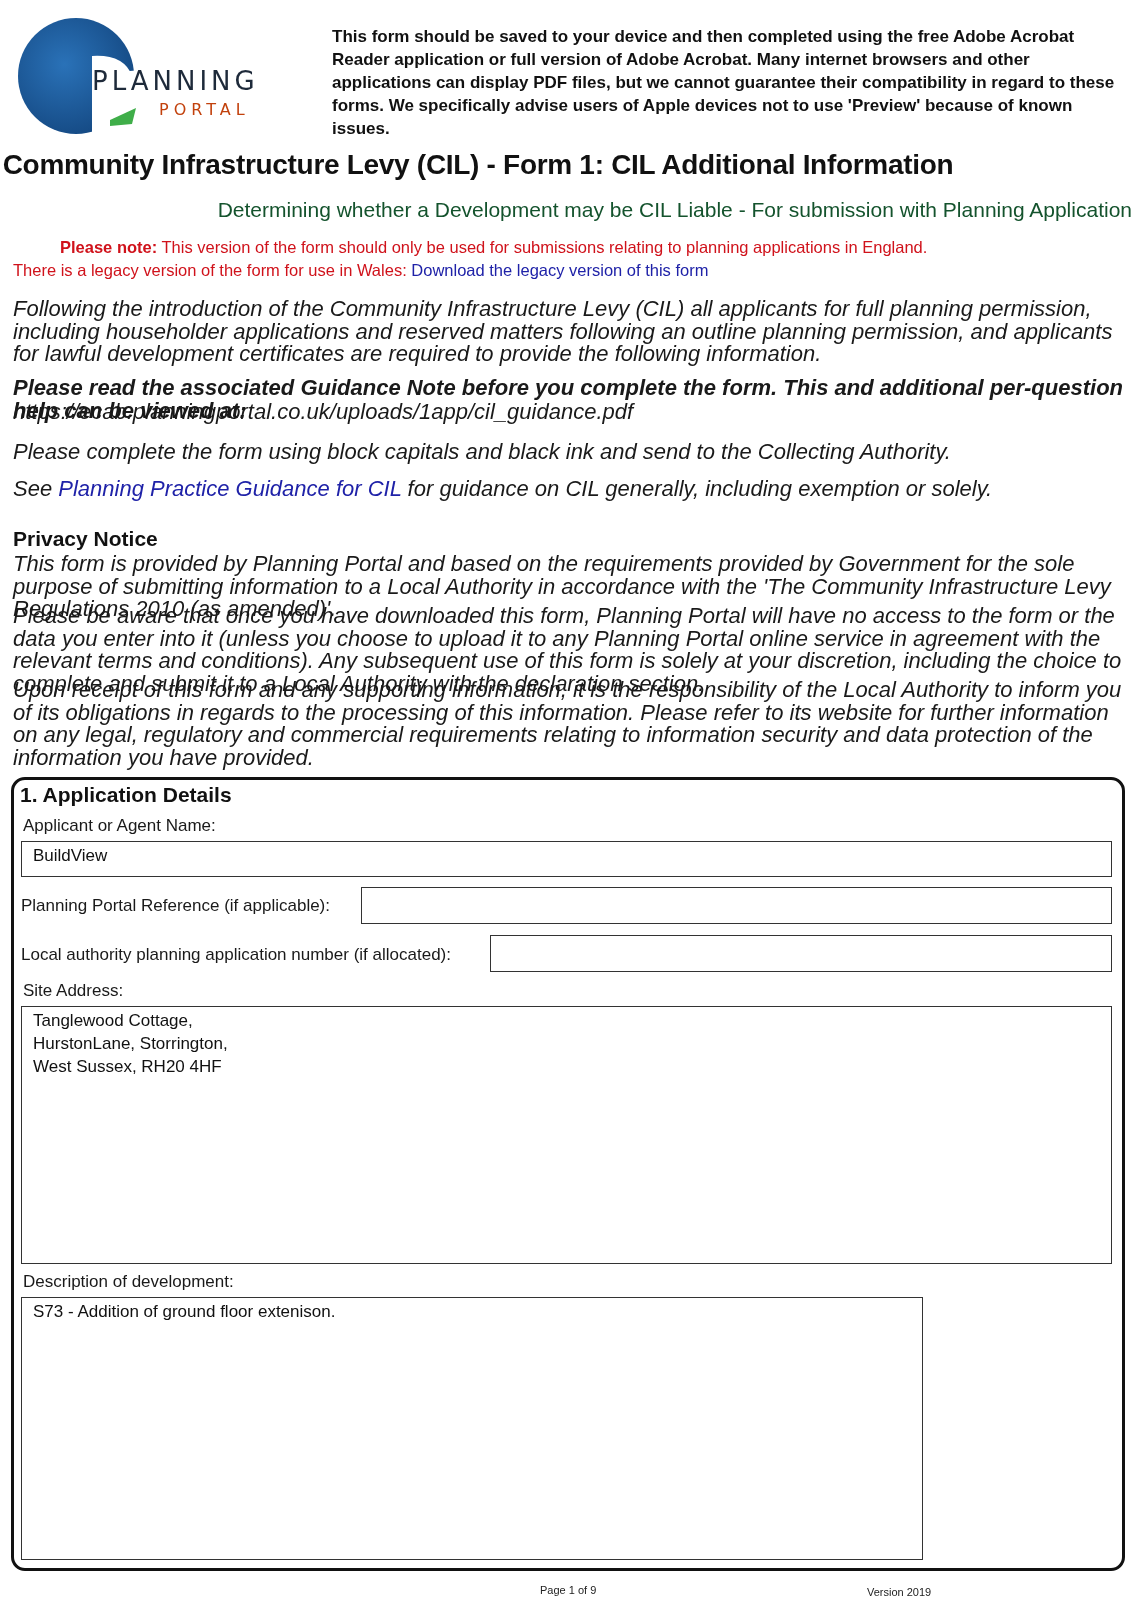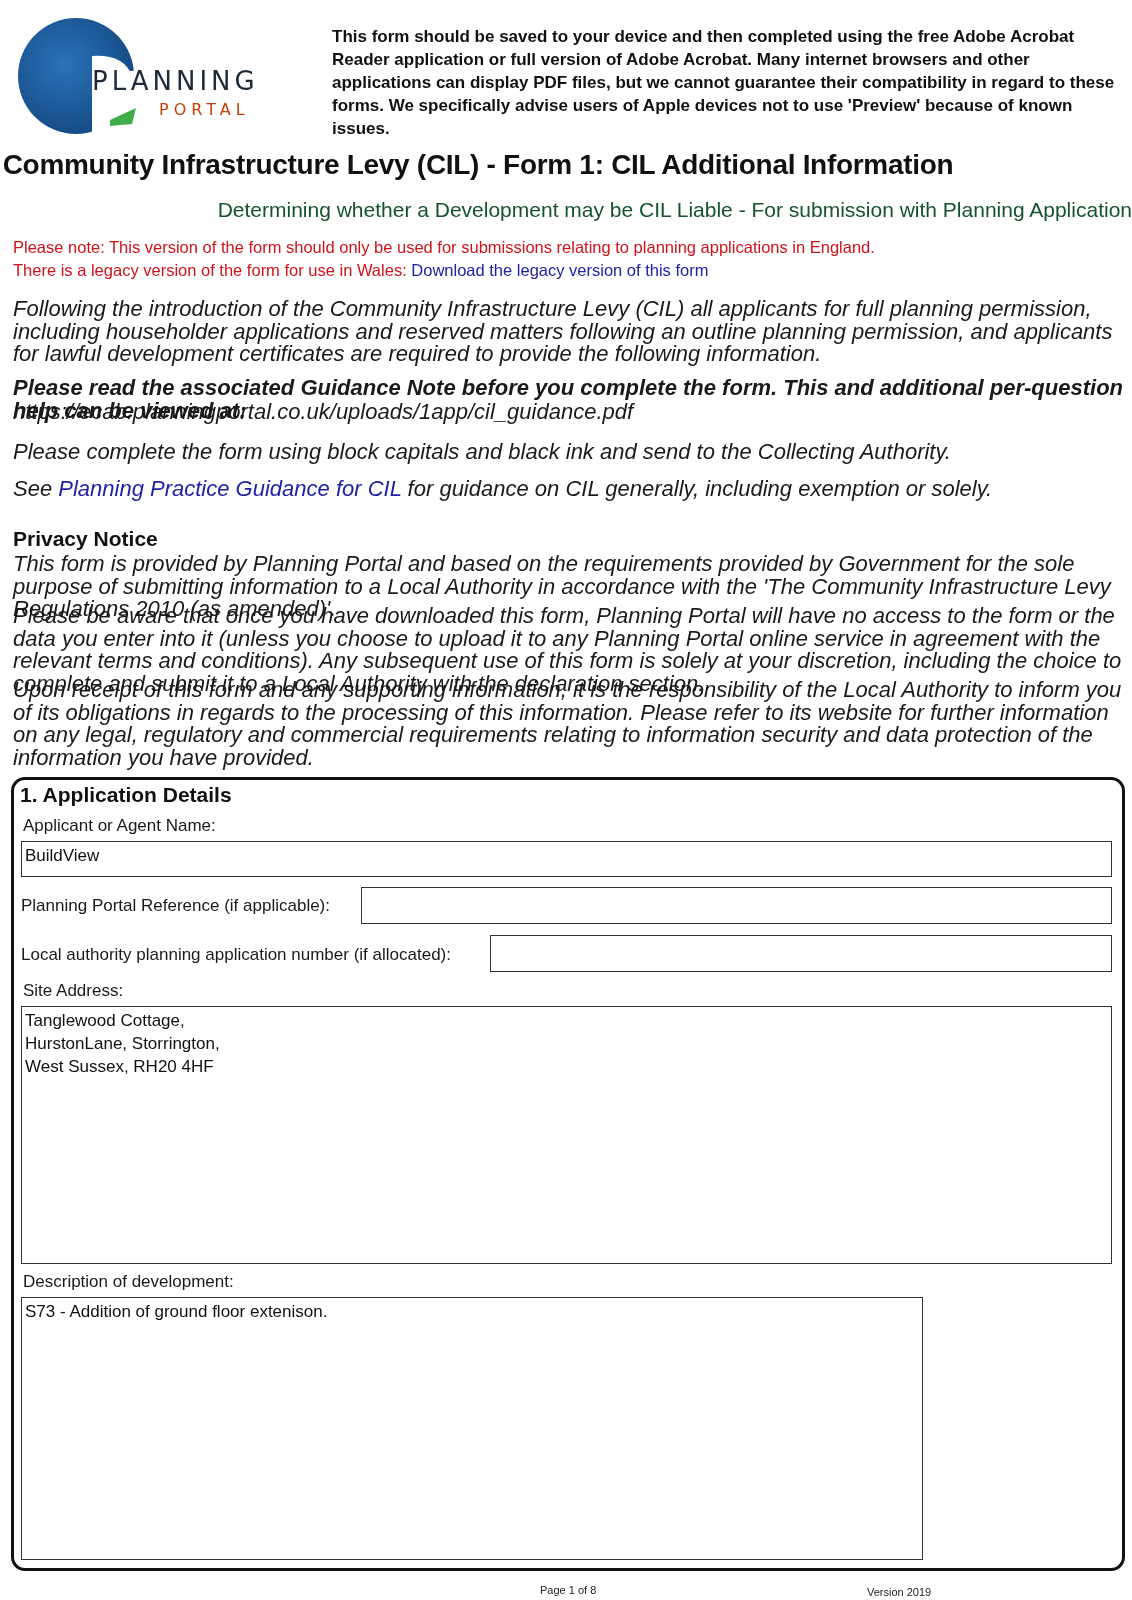--- a/index.html
+++ b/index.html
@@ -28,35 +28,35 @@
   }
   .title {
     position: absolute; left: 0; top: 149px; width: 956px; text-align: center;
     font-size: 28px; font-weight: bold; color: #111; letter-spacing: -0.3px;
   }
   .subtitle {
     position: absolute; left: 0; top: 198px; width: 1132px; text-align: right;
     font-size: 21px; color: #14532d;
   }
   .note { position: absolute; left: 13px; top: 236px; font-size: 16.5px; line-height: 23px; color: #d0121b; }
-  .note b { font-weight: normal; }
+  .note b { font-weight: bold; margin-left: 47px; }
   .link { color: #1f22a8; }
   .para { position: absolute; left: 13px; width: 1110px; font-size: 22px; line-height: 22.5px; color: #1a1a1a; font-style: italic; }
   .para.bold { font-weight: bold; }
   .privacy-heading { position: absolute; left: 13px; top: 527px; font-size: 21px; font-weight: bold; color: #111; }
 
   .section-box {
     position: absolute; left: 11px; top: 777px; width: 1114px; height: 794px;
     border: 3px solid #111; border-radius: 14px;
   }
   .section-title { position: absolute; left: 20px; top: 783px; font-size: 21px; font-weight: bold; color: #111; }
   .field-label { position: absolute; font-size: 17px; color: #1a1a1a; }
   .field-box {
     position: absolute; border: 1.5px solid #333; background: #fff;
-    font-size: 17px; color: #111; padding: 2px 3px; line-height: 23px; white-space: pre-line;
+    font-size: 17px; color: #111; padding: 2px 11px; line-height: 23px; white-space: pre-line;
   }
   .footer-page { position: absolute; left: 540px; top: 1584px; font-size: 11px; color: #222; }
   .footer-version { position: absolute; left: 867px; top: 1586px; font-size: 11px; color: #222; }
 </style>
 </head>
 <body>
 
 <div class="logo">
   <svg viewBox="0 0 262 124">
     <defs>
@@ -114,14 +114,14 @@
 <div class="field-box" style="left:490px; top:935px; width:622px; height:37px;"></div>
 
 <span class="field-label" style="left:23px; top:981px;">Site Address:</span>
 <div class="field-box" style="left:21px; top:1006px; width:1091px; height:258px;">Tanglewood Cottage,
 HurstonLane, Storrington,
 West Sussex, RH20 4HF</div>
 
 <span class="field-label" style="left:23px; top:1272px;">Description of development:</span>
 <div class="field-box" style="left:21px; top:1297px; width:902px; height:263px;">S73 - Addition of ground floor extenison.</div>
 
-<span class="footer-page">Page 1 of 8</span>
+<span class="footer-page">Page 1 of 9</span>
 <span class="footer-version">Version 2019</span>
 
 </body></html>

